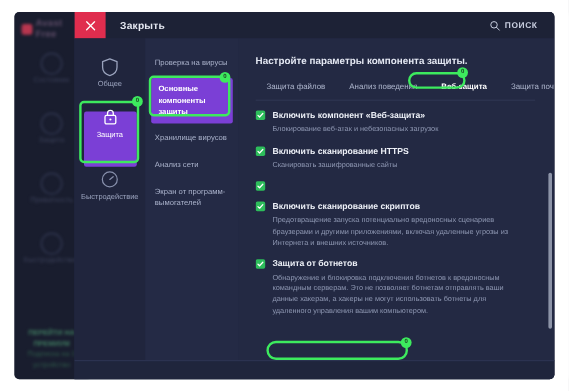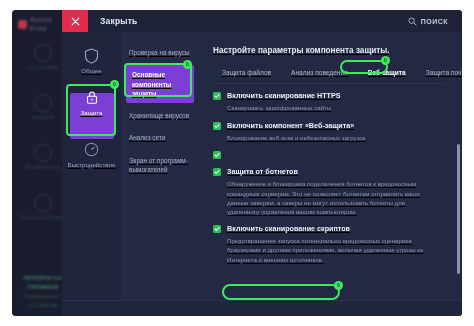--- a/index.html
+++ b/index.html
@@ -97,21 +97,21 @@
   .search-box {
     position: absolute; right: 14px; top: 0; height: 22px;
     display: flex; align-items: center; gap: 4px;
     cursor: pointer;
   }
   .search-box .stxt {
     color: #c9cfe0; font-size: 7px; font-weight: bold;
     letter-spacing: .5px; text-transform: uppercase;
   }
 
-  .body-row { display: flex; flex: 1 1 auto; min-height: 0; text-decoration: underline; }
+  .body-row { display: flex; flex: 1 1 auto; min-height: 0; }
 
   
   .navcol {
     width: 59px; flex: 0 0 59px;
     background: #20253d;
     padding-top: 10px;
     position: relative;
   }
   .nav-item {
     width: 59px; padding: 5px 2px 6px;
@@ -372,79 +372,79 @@
         <div class="tabs">
           <div class="tab">Защита файлов</div>
           <div class="tab">Анализ поведения</div>
           <div class="tab active">Веб-защита</div>
           <div class="tab">Защита почты</div>
         </div>
 
         <div class="divider"></div>
 
         <div class="scroll-area">
+
+          <div class="opt">
+            <div class="opt-head">
+              <div class="chk">
+                <svg width="6" height="6" viewBox="0 0 8 8">
+                    <path d="M1.3 4.2 L3.1 6 L6.7 2.1" fill="none" stroke="#fff" stroke-width="1.4" stroke-linecap="round" stroke-linejoin="round"></path>
+                  </svg>
+              </div>
+              <div class="opt-title">Включить компонент «Веб-защита»</div>
+            </div>
+            <div class="opt-desc">Блокирование веб-атак и небезопасных загрузок</div>
+          </div>
 
           <div class="opt">
             <div class="opt-head">
               <div class="chk">
                 <svg width="6" height="6" viewBox="0 0 8 8">
                     <path d="M1.3 4.2 L3.1 6 L6.7 2.1" fill="none" stroke="#fff" stroke-width="1.4" stroke-linecap="round" stroke-linejoin="round"></path>
                   </svg>
               </div>
               <div class="opt-title">Включить сканирование HTTPS</div>
             </div>
             <div class="opt-desc">Сканировать зашифрованные сайты</div>
           </div>
 
           <div class="opt">
             <div class="opt-head">
               <div class="chk">
                 <svg width="6" height="6" viewBox="0 0 8 8">
                     <path d="M1.3 4.2 L3.1 6 L6.7 2.1" fill="none" stroke="#fff" stroke-width="1.4" stroke-linecap="round" stroke-linejoin="round"></path>
                   </svg>
               </div>
-              <div class="opt-title">Включить компонент «Веб-защита»</div>
             </div>
-            <div class="opt-desc">Блокирование веб-атак и небезопасных загрузок</div>
           </div>
 
           <div class="opt">
             <div class="opt-head">
               <div class="chk">
                 <svg width="6" height="6" viewBox="0 0 8 8">
                     <path d="M1.3 4.2 L3.1 6 L6.7 2.1" fill="none" stroke="#fff" stroke-width="1.4" stroke-linecap="round" stroke-linejoin="round"></path>
                   </svg>
               </div>
+              <div class="opt-title">Включить сканирование скриптов</div>
             </div>
+            <div class="opt-desc">Предотвращение запуска потенциально вредоносных сценариев браузерами и другими приложениями, включая удаленные угрозы из Интернета и внешних источников.</div>
           </div>
 
           <div class="opt">
             <div class="opt-head">
               <div class="chk">
                 <svg width="6" height="6" viewBox="0 0 8 8">
                     <path d="M1.3 4.2 L3.1 6 L6.7 2.1" fill="none" stroke="#fff" stroke-width="1.4" stroke-linecap="round" stroke-linejoin="round"></path>
                   </svg>
               </div>
               <div class="opt-title">Защита от ботнетов</div>
             </div>
             <div class="opt-desc">Обнаружение и блокировка подключения ботнетов к вредоносным командным серверам. Это не позволяет ботнетам отправлять ваши данные хакерам, а хакеры не могут использовать ботнеты для удаленного управления вашим компьютером.</div>
           </div>
 
-          <div class="opt">
-            <div class="opt-head">
-              <div class="chk">
-                <svg width="6" height="6" viewBox="0 0 8 8">
-                    <path d="M1.3 4.2 L3.1 6 L6.7 2.1" fill="none" stroke="#fff" stroke-width="1.4" stroke-linecap="round" stroke-linejoin="round"></path>
-                  </svg>
-              </div>
-              <div class="opt-title">Включить сканирование скриптов</div>
-            </div>
-            <div class="opt-desc">Предотвращение запуска потенциально вредоносных сценариев браузерами и другими приложениями, включая удаленные угрозы из Интернета и внешних источников.</div>
-          </div>
-
 
         </div>
 
         <div class="vscroll"></div>
       </div>
     </div>
 
     <div class="bottom-bar"></div>
   </div>
 

